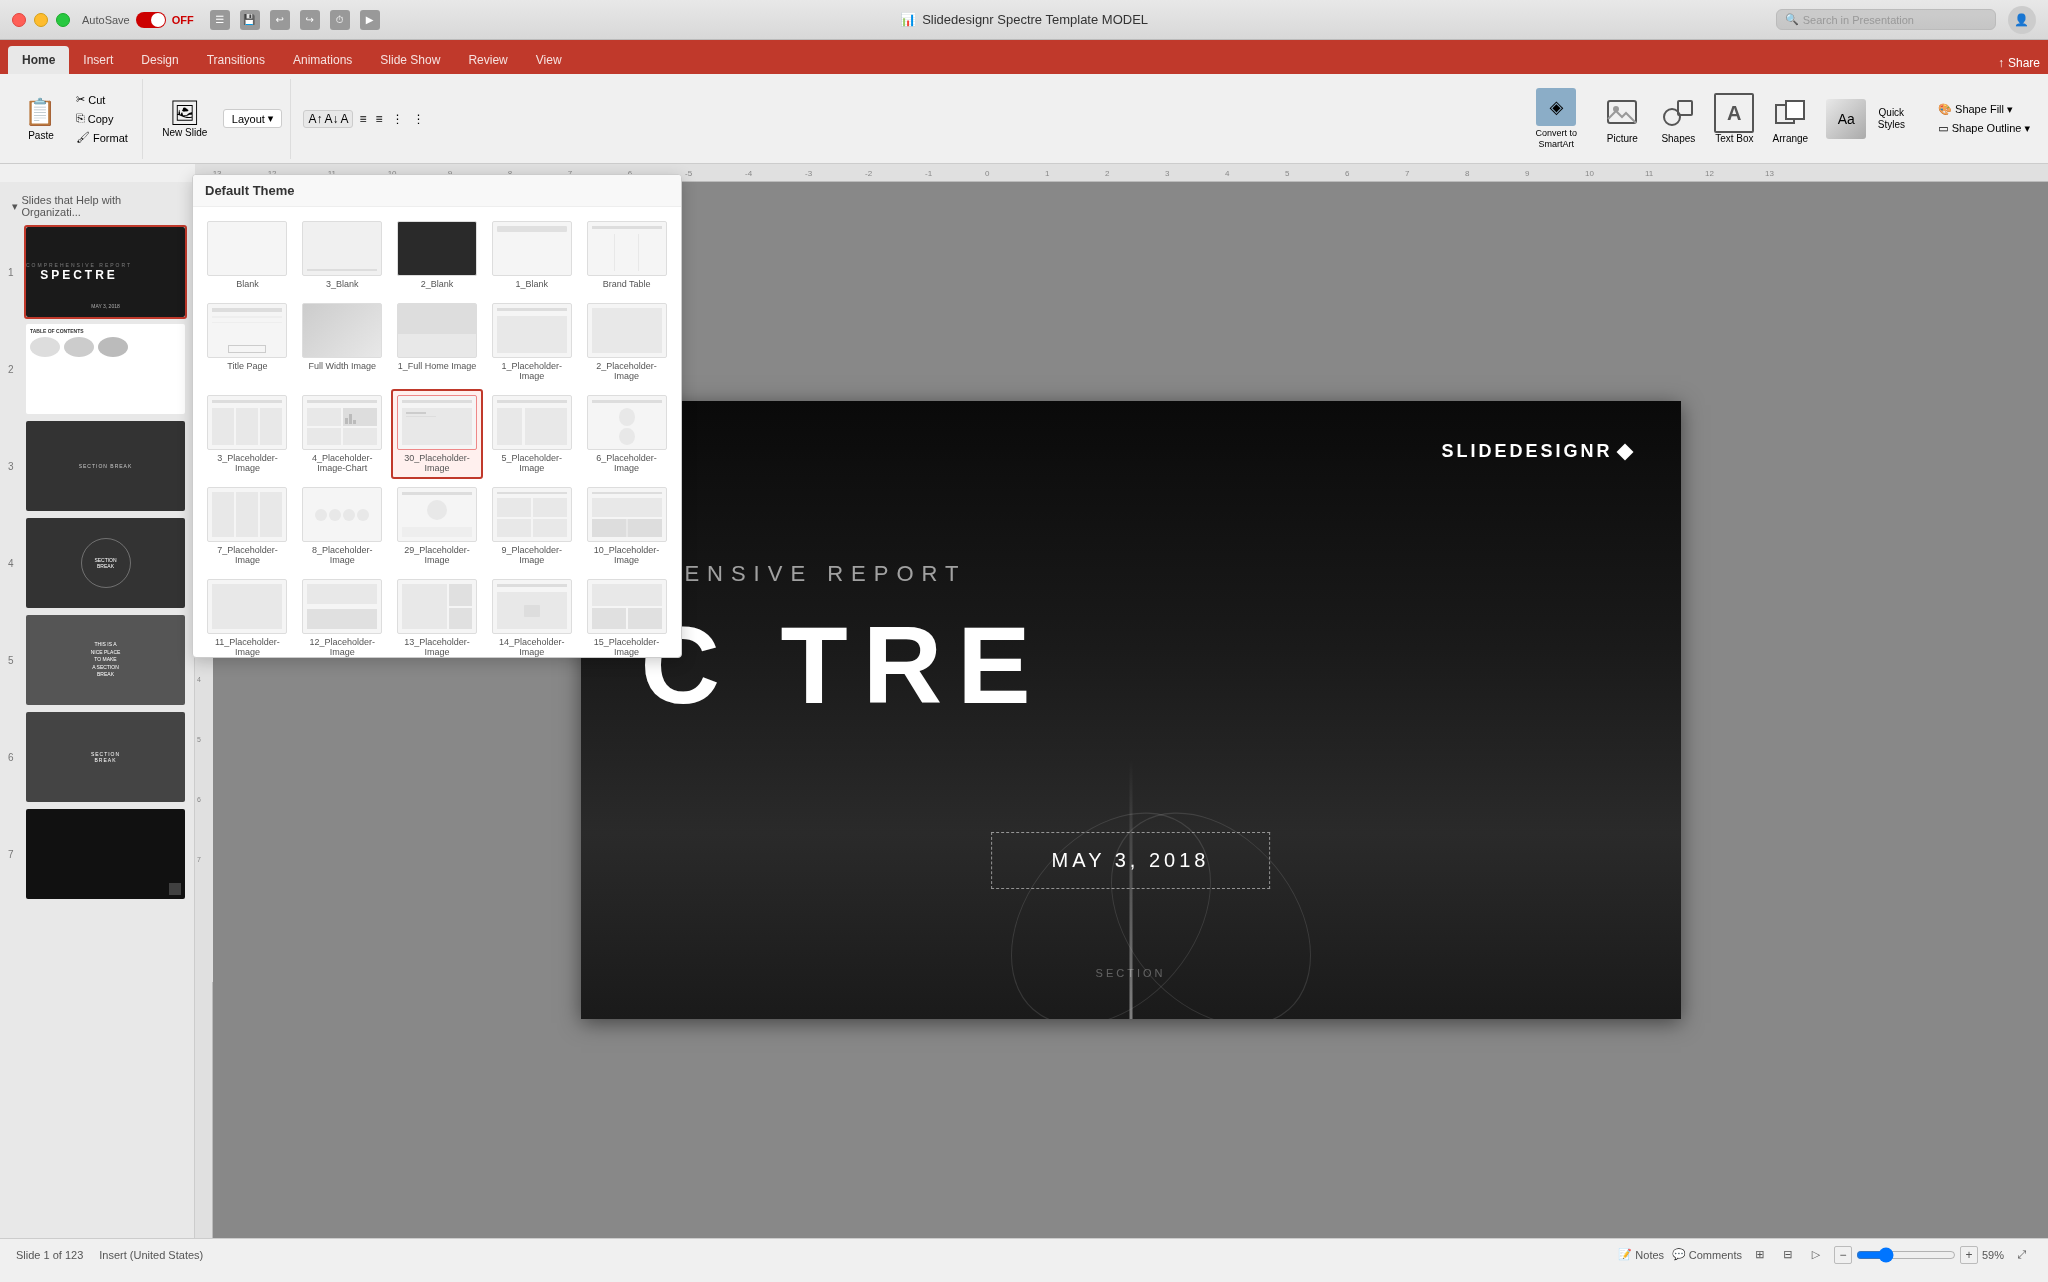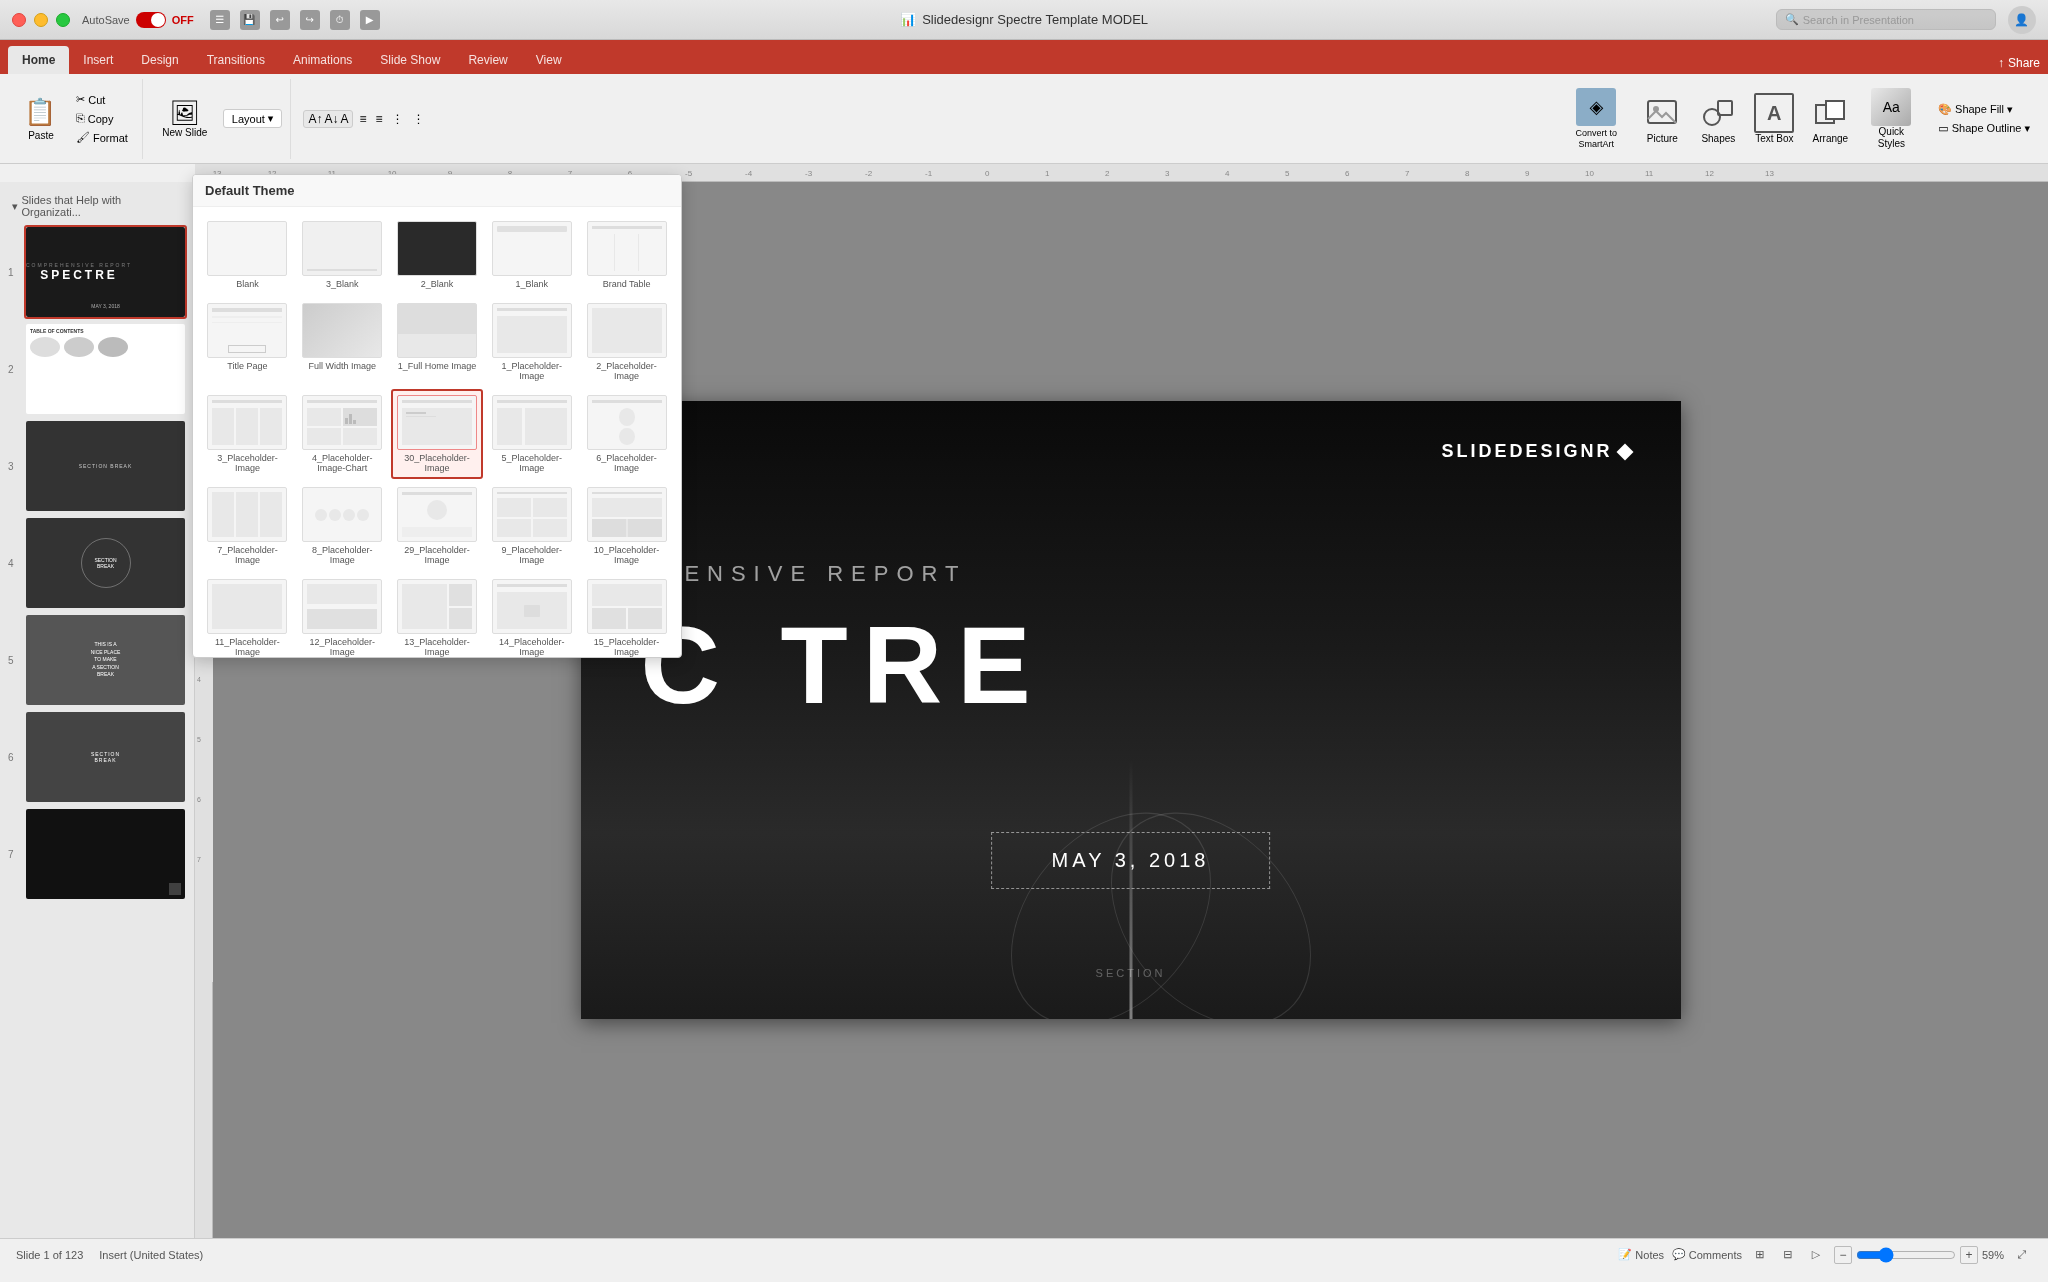--- a/index.html
+++ b/index.html
@@ -438,21 +438,21 @@
     <div style="display:flex;flex-direction:column;align-items:center;height:70px;justify-content:center;padding:4px;">
       <div style="width:40px;height:40px;display:flex;align-items:center;justify-content:center;">
         <svg width="32" height="32">
             <rect x="2" y="8" width="18" height="18" fill="none" stroke="#555" stroke-width="2"></rect>
             <rect x="12" y="4" width="18" height="18" fill="white" stroke="#555" stroke-width="2"></rect>
           </svg>
       </div>
       <span style="font-size:10px;">Arrange</span>
     </div>
 
-    <div style="display:flex;flex-direction:column;align-items:center;height:70px;justify-content:center;padding:4px;">
+    <div style="display:flex;align-items:center;height:70px;justify-content:center;padding:4px;">
       <div style="width:40px;height:40px;display:flex;align-items:center;justify-content:center;background:linear-gradient(135deg,#e8e8e8,#aaa);border-radius:3px;">
         <span style="font-size:14px;">Aa</span>
       </div>
       <span style="font-size:10px;text-align:center;line-height:1.2;max-width:50px;">Quick
 Styles</span>
     </div>
 
     <div style="display:flex;flex-direction:column;gap:2px;justify-content:center;padding:4px;">
       <div class="ribbon-btn-small">
         <span>🎨</span>

